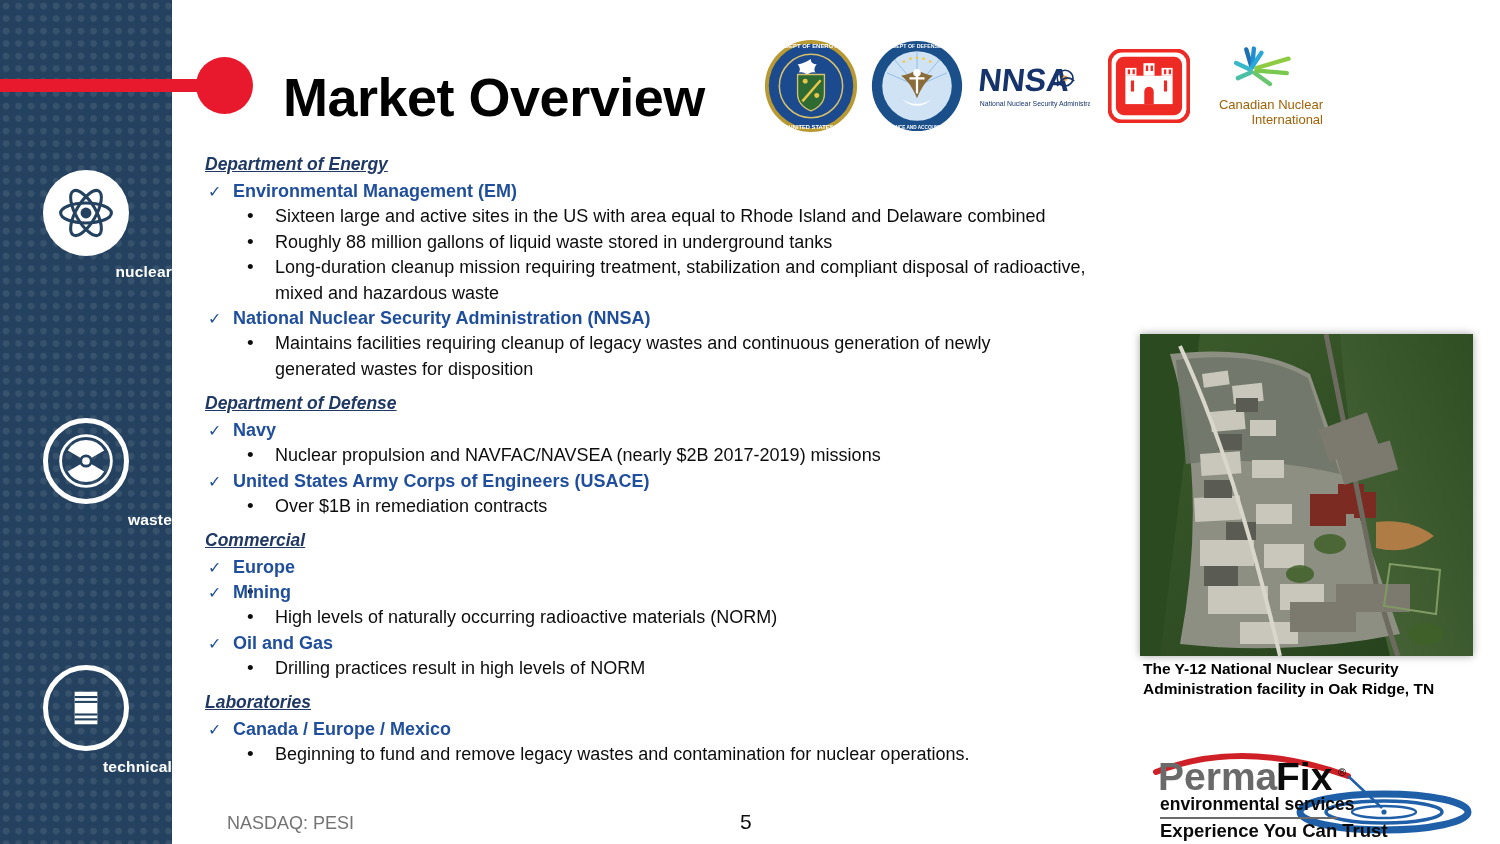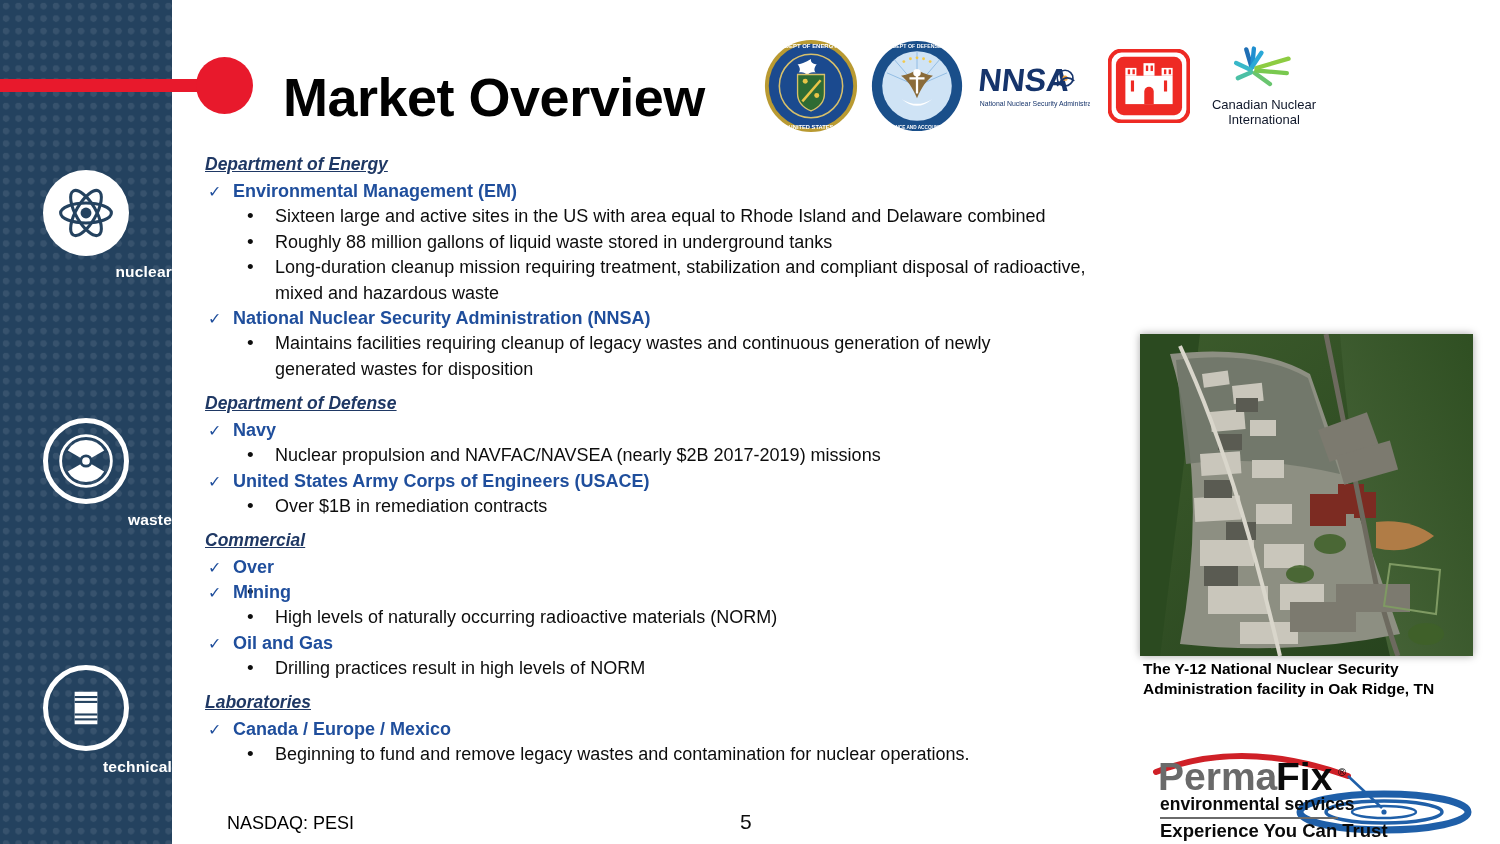--- a/index.html
+++ b/index.html
@@ -150,21 +150,21 @@
     font-weight: bold;
     color: #000000;
     line-height: 20px;
   }
 
   
   #nasdaq {
     position: absolute;
     left: 227px; top: 813px;
     font-size: 18px;
-    color: #000000;
+    color: #737373;
   }
   #pagenum {
     position: absolute;
     left: 740px; top: 810px;
     font-size: 21px;
     color: #0d0d0d;
   }
 
   
   #permafix {
@@ -316,21 +316,21 @@
         <line x1="30" y1="26" x2="24" y2="6" stroke="#1f6fb5"></line>
         <line x1="31" y1="27" x2="33" y2="5" stroke="#1f8fd0"></line>
         <line x1="30" y1="28" x2="42" y2="10" stroke="#2aa8d8"></line>
         <line x1="29" y1="30" x2="12" y2="22" stroke="#39b8c9"></line>
         <line x1="30" y1="33" x2="14" y2="40" stroke="#4cc0a5"></line>
         <line x1="34" y1="34" x2="52" y2="47" stroke="#69c56f"></line>
         <line x1="36" y1="31" x2="72" y2="34" stroke="#79c94f"></line>
         <line x1="36" y1="28" x2="74" y2="17" stroke="#8dcc42"></line>
       </g>
     </svg>
-    <div style="font-size:13px; color:#0f172a; line-height:15.5px; margin-top:5px; text-align:center; width:100%;">
+    <div style="font-size:13px; color:#a16207; line-height:15.5px; margin-top:5px; text-align:right; width:100%;">
       <div>Canadian Nuclear</div>
       <div>International</div>
     </div>
   </div>
 </div>
 
 <div id="content">
 
   <div class="sec-head">Department of Energy</div>
   <div class="lvl1">
@@ -376,21 +376,21 @@
   <div class="lvl2">
     <span class="dot">•</span>
     <span>Over $1B in remediation contracts</span>
   </div>
 
   <div class="gap"></div>
 
   <div class="sec-head">Commercial</div>
   <div class="lvl1">
     <span class="check">✓</span>
-    <span>Over</span>
+    <span>Europe</span>
   </div>
   <div class="lvl2">
     <span class="dot">•</span>
   </div>
   <div class="lvl1">
     <span class="check">✓</span>
     <span>Mining</span>
   </div>
   <div class="lvl2">
     <span class="dot">•</span>

